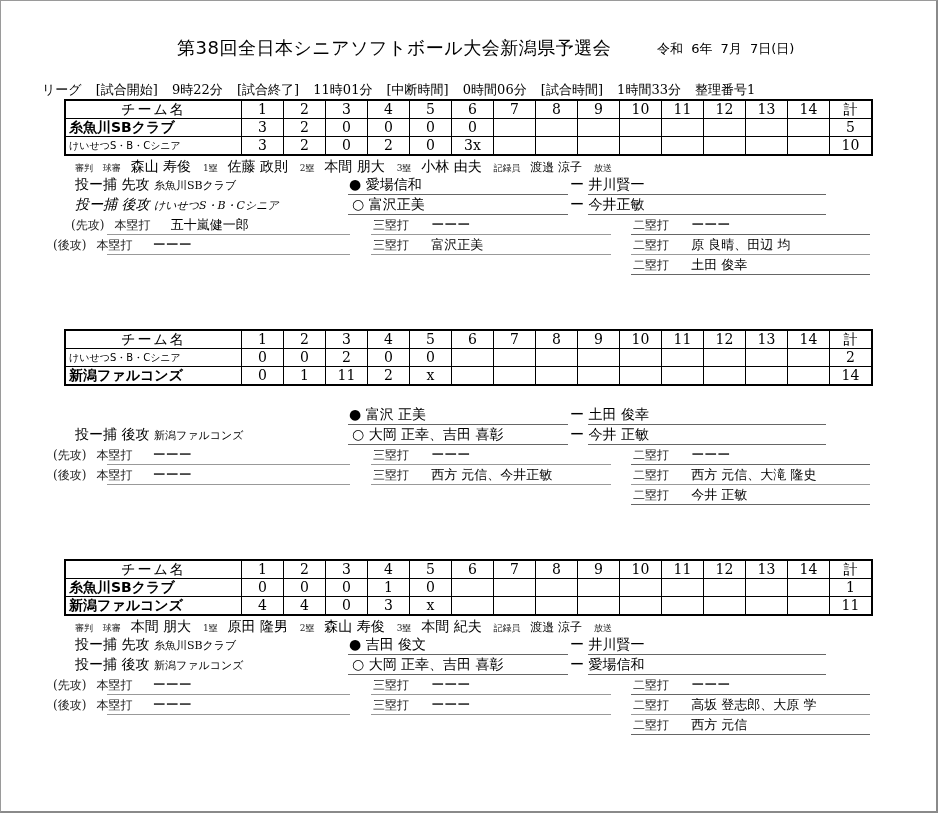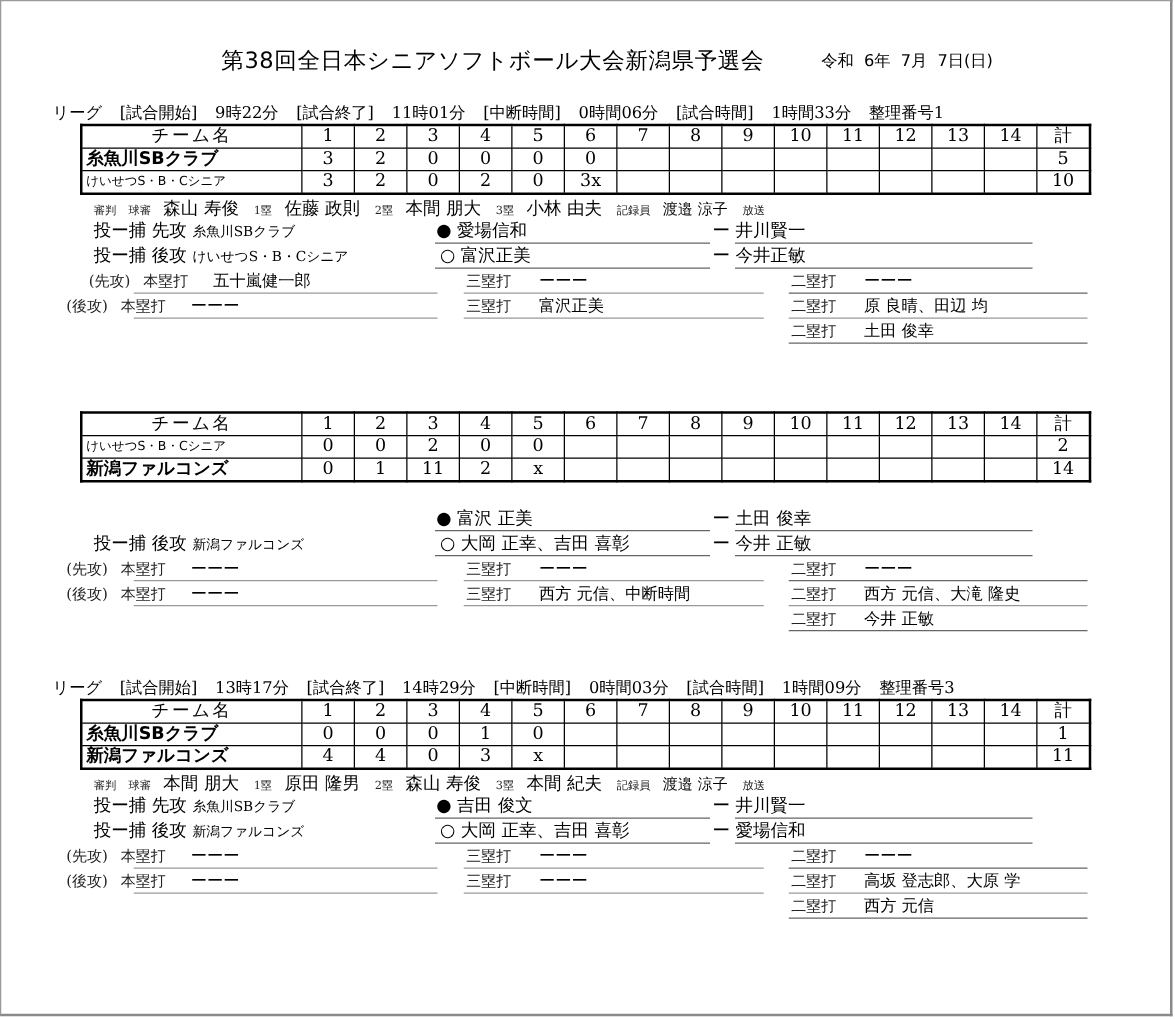--- a/index.html
+++ b/index.html
@@ -134,21 +134,21 @@
       <span>●</span>
       <span>愛場信和</span>
     </div>
     <div class="uline" style="left:348px;top:113px;width:220px;"></div>
     <div class="row" style="left:570px;top:95px;">
       <span>ー</span>
       <span>井川賢一</span>
     </div>
     <div class="uline" style="left:588px;top:113px;width:238px;"></div>
 
-    <div class="row" style="left:75px;top:115px;">
+    <div class="row" style="left:75px;top:115px;font-style:italic;">
       <span>投ー捕</span>
       <span>後攻</span>
       <span class="sm">けいせつS・B・Cシニア</span>
     </div>
     <div class="row" style="left:352px;top:115px;">
       <span>○</span>
       <span>富沢正美</span>
     </div>
     <div class="uline" style="left:348px;top:133px;width:220px;"></div>
     <div class="row" style="left:570px;top:115px;">
@@ -298,21 +298,21 @@
     <div class="uline g" style="left:371px;top:153px;width:240px;"></div>
 
     <div class="row" style="left:53px;top:155px;font-size:13px;">
       <span class="lbl">(後攻)</span>
       <span class="lbl" style="margin-left:6px;">本塁打</span>
       <span style="margin-left:16px;">ーーー</span>
     </div>
     <div class="uline g" style="left:107px;top:173px;width:243px;"></div>
     <div class="row" style="left:373px;top:155px;font-size:13px;">
       <span class="lbl">三塁打</span>
-      <span style="margin-left:18px;">西方  元信、中断時間</span>
+      <span style="margin-left:18px;">西方  元信、今井正敏</span>
     </div>
     <div class="uline g" style="left:371px;top:173px;width:240px;"></div>
 
     <div class="row" style="left:633px;top:135px;font-size:13px;">
       <span class="lbl">二塁打</span>
       <span style="margin-left:18px;">ーーー</span>
     </div>
     <div class="uline" style="left:631px;top:153px;width:239px;"></div>
     <div class="row" style="left:633px;top:155px;font-size:13px;">
       <span class="lbl">二塁打</span>
@@ -320,32 +320,20 @@
     </div>
     <div class="uline g" style="left:631px;top:173px;width:239px;"></div>
     <div class="row" style="left:633px;top:175px;font-size:13px;">
       <span class="lbl">二塁打</span>
       <span style="margin-left:18px;">今井  正敏</span>
     </div>
     <div class="uline" style="left:631px;top:193px;width:239px;"></div>
   </div>
 
   <div class="game" style="top: 541px;">
-    <div class="info">
-      <span>リーグ</span>
-      <span>[試合開始]</span>
-      <span>13時17分</span>
-      <span>[試合終了]</span>
-      <span>14時29分</span>
-      <span>[中断時間]</span>
-      <span>0時間03分</span>
-      <span>[試合時間]</span>
-      <span>1時間09分</span>
-      <span>整理番号3</span>
-    </div>
     <table class="score">
       <tbody>
           <tr class="hdr">
             <td class="teamhdr">チーム名</td>
             <td>1</td>
             <td>2</td>
             <td>3</td>
             <td>4</td>
             <td>5</td>
             <td>6</td>

